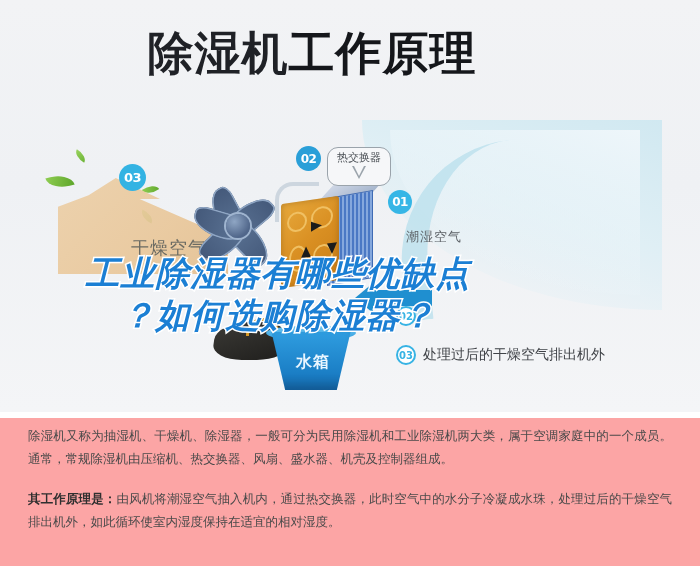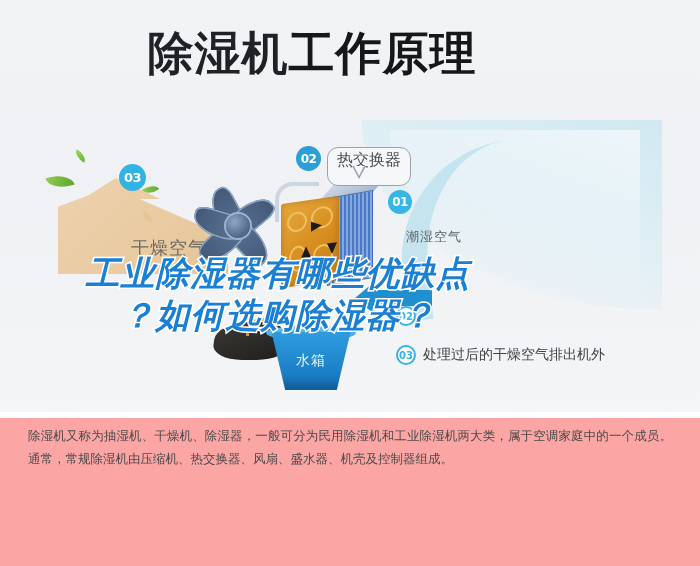--- a/index.html
+++ b/index.html
@@ -72,25 +72,25 @@
     display:flex; align-items:center; justify-content:center;
     letter-spacing:-.5px;
   }
   .badge.b03{ left:119px; top:164px; background:#33b3e3; }
   .badge.b02{ left:296px; top:146px; background:#2a9fd8; width:25px; height:25px; font-size:12px;}
   .badge.b01{ left:388px; top:190px; background:#36b6e6; width:24px; height:24px; font-size:12px;}
 
   
   .callout{
     position:absolute; left:327px; top:147px;
-    padding:2px 9px 14px;
+    padding:2px 9px 20px;
     border:1.4px solid #9aa3ab;
     border-radius:11px;
     background:#f6f7f9;
-    font-size:16px; color:#4a4f55; white-space:nowrap;
+    font-size:11px; color:#4a4f55; white-space:nowrap;
   }
   .callout-stem{
     position:absolute; left:352px; top:166px;
     width:0;height:0;
     border-left:7px solid transparent;
     border-right:7px solid transparent;
     border-top:13px solid #9aa3ab;
   }
   .callout-stem::after{
     content:""; position:absolute; left:-5px; top:-13px;
@@ -205,21 +205,21 @@
     clip-path:polygon(4% 0%, 96% 0%, 80% 100%, 20% 100%);
     box-shadow:inset 0 -6px 10px rgba(0,0,0,.15);
   }
   .tank-lip{
     position:absolute; left:266px; top:326px; width:90px; height:14px;
     background:linear-gradient(180deg,#6fc6ef,#2f9de0);
     border-radius:50%/60%;
   }
   .tank-label{
     position:absolute; left:296px; top:352px;
-    font-size:14px; color:#eaf6ff; font-weight:normal; letter-spacing:1px;
+    font-size:16px; color:#eaf6ff; font-weight:bold; letter-spacing:1px;
   }
   .base-dark{
     position:absolute; left:214px; top:322px; width:76px; height:38px;
     background:linear-gradient(160deg,#3b3a36,#1f1e1c);
     border-radius:46% 46% 40% 40%;
     transform:skewX(-8deg);
   }
   .base-gold{
     position:absolute; left:246px; top:318px; width:34px; height:18px;
     border:3px solid #d79a27; border-bottom:none;
@@ -342,13 +342,14 @@
   </div>
 
   <div class="overlay">
     <span class="ln">工业除湿器有哪些优缺点</span>
     <span class="ln">？如何选购除湿器？</span>
   </div>
 </div>
 
 <div class="copy">
   <p class="p1">除湿机又称为抽湿机、干燥机、除湿器，一般可分为民用除湿机和工业除湿机两大类，属于空调家庭中的一个成员。通常，常规除湿机由压缩机、热交换器、风扇、盛水器、机壳及控制器组成。</p>
+  <p class="p2"><span class="lead">其工作原理是：</span><span>由风机将潮湿空气抽入机内，通过热交换器，此时空气中的水分子冷凝成水珠，处理过后的干燥空气排出机外，如此循环使室内湿度保持在适宜的相对湿度。</span></p>
 </div>
 
 </body></html>

